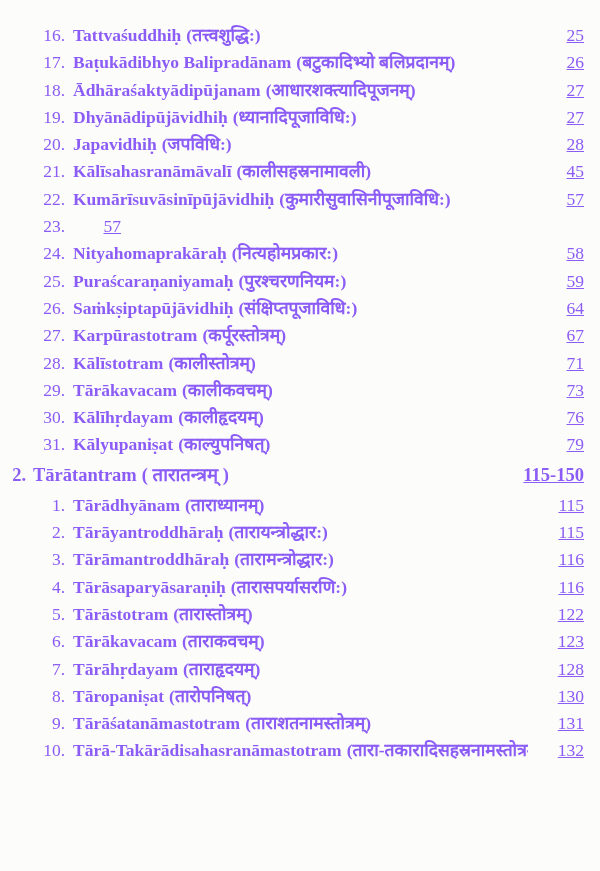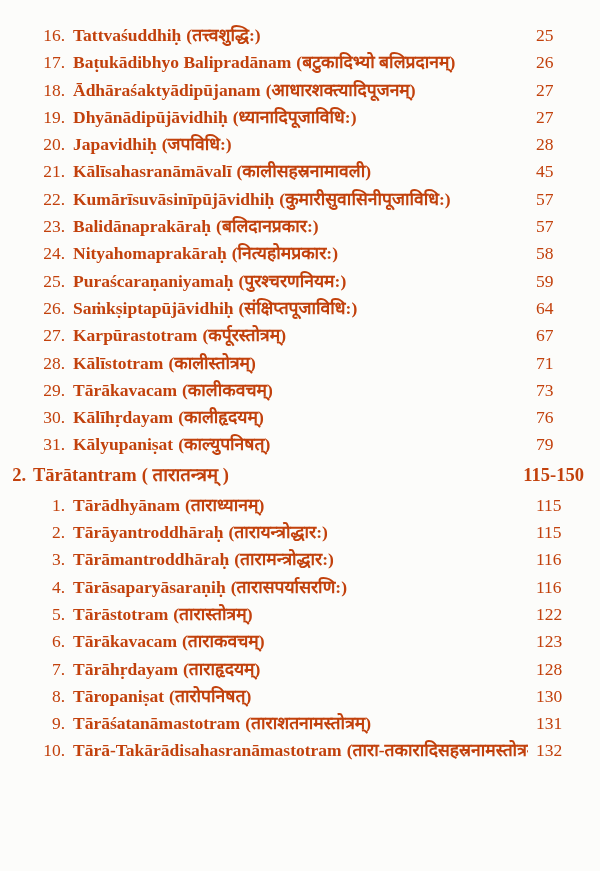--- a/index.html
+++ b/index.html
@@ -8,21 +8,21 @@
     background: #e8e8e6;
   }
   .page {
     position: relative;
     width: 600px;
     height: 871px;
     margin: 0 auto;
     background: #fcfcfa;
     overflow: hidden;
     font-family: "Liberation Serif", "DejaVu Serif", serif;
-    color: #c2410c;
+    color: #8b5cf6;
   }
   .toc {
     padding: 22px 16px 0 0;
   }
   .row {
     display: flex;
     height: 27.3px;
     line-height: 27.3px;
     font-size: 17.5px;
     white-space: nowrap;
@@ -37,21 +37,22 @@
     overflow: hidden;
     font-weight: bold;
   }
   .row .deva {
     margin-left: 5px;
   }
   .row .pg {
     flex: 0 0 auto;
     min-width: 48px;
     margin-left: 8px;
-    text-align: left;
+    text-align: right;
+    text-decoration: underline;
   }
   .row.section-head {
     height: 33px;
     line-height: 33px;
     font-weight: bold;
     font-size: 18.5px;
   }
   .row.section-head .num {
     flex: 0 0 26px;
     text-align: right;
@@ -95,21 +96,20 @@
     <span class="title"><span class="roman">Kālīsahasranāmāvalī</span><span class="deva">(कालीसहस्रनामावली)</span></span>
     <span class="pg">45</span>
   </div>
       <div class="row entry">
     <span class="num">22.</span>
     <span class="title"><span class="roman">Kumārīsuvāsinīpūjāvidhiḥ</span><span class="deva">(कुमारीसुवासिनीपूजाविधि:)</span></span>
     <span class="pg">57</span>
   </div>
       <div class="row entry">
     <span class="num">23.</span>
-    <span class="title"><span class="roman">Balidānaprakāraḥ</span><span class="deva">(बलिदानप्रकार:)</span></span>
     <span class="pg">57</span>
   </div>
       <div class="row entry">
     <span class="num">24.</span>
     <span class="title"><span class="roman">Nityahomaprakāraḥ</span><span class="deva">(नित्यहोमप्रकार:)</span></span>
     <span class="pg">58</span>
   </div>
       <div class="row entry">
     <span class="num">25.</span>
     <span class="title"><span class="roman">Puraścaraṇaniyamaḥ</span><span class="deva">(पुरश्चरणनियम:)</span></span>

